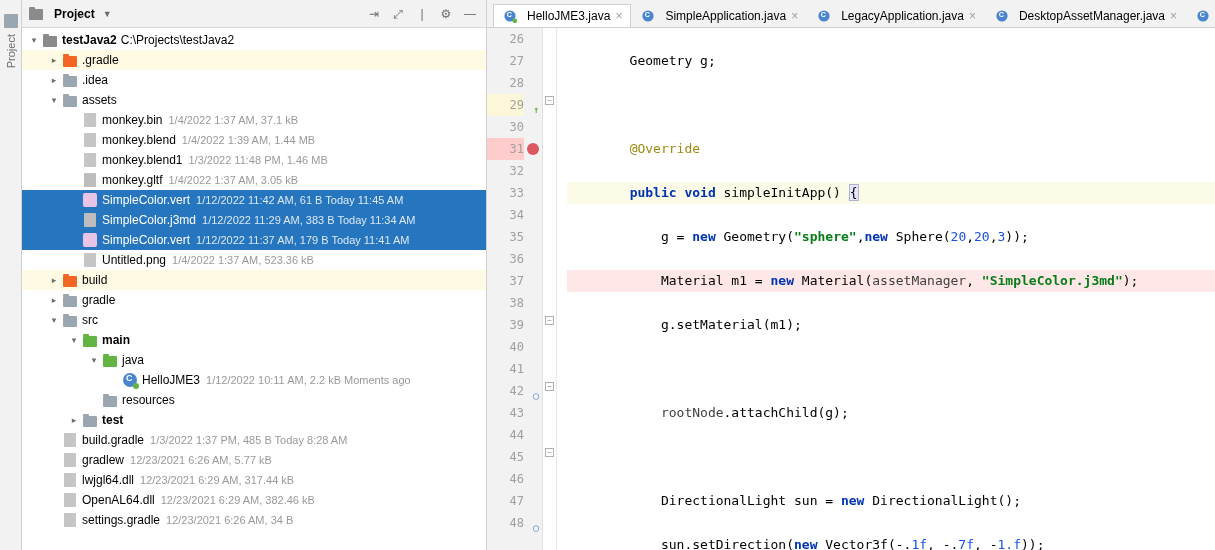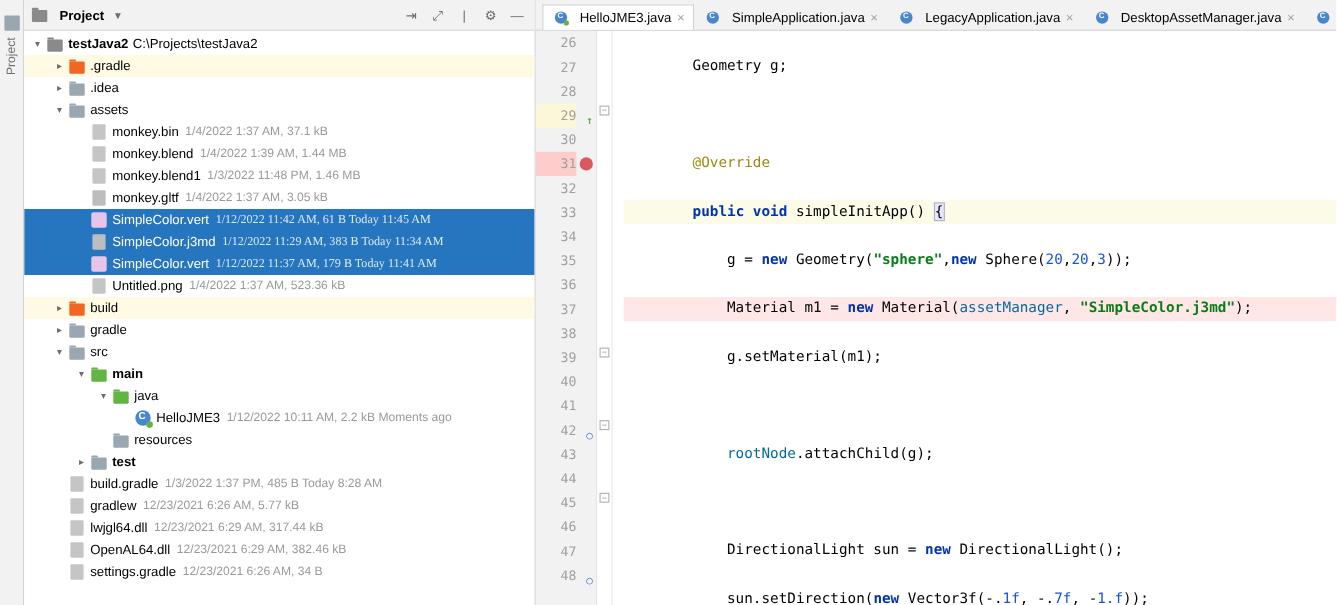--- a/index.html
+++ b/index.html
@@ -10,21 +10,21 @@
   .proj-tab-icon { width: 14px; height: 14px; background: #9aa7b0; border-radius: 1px; position: relative; }
   .panel { width: 465px; background: #fff; border-right: 1px solid #d1d1d1; display: flex; flex-direction: column; }
   .panel-header { height: 28px; background: #f2f2f2; border-bottom: 1px solid #d9d9d9; display: flex; align-items: center; padding: 0 6px; gap: 4px; }
   .ph-btn { width: 20px; height: 20px; display: flex; align-items: center; justify-content: center; color: #6e6e6e; cursor: pointer; }
   .ph-title { font-size: 12px; color: #000; font-weight: bold; margin-left: 2px; }
   .ph-drop { color: #6e6e6e; font-size: 9px; margin-left: 4px; margin-right: auto; }
   .tree { flex: 1; overflow: auto; padding: 2px 0; }
   .row { display: flex; align-items: center; height: 20px; padding-left: 6px; white-space: nowrap; }
   .row.folder-hl { background: #fffae3; }
   .row.sel { background: #2675bf; color: #fff; }
-  .row.sel .meta { color: #dde9f5; font-family: Liberation Serif, serif; }
+  .row.sel .meta { color: #dde9f5; }
   .arrow { width: 12px; height: 12px; display: inline-flex; align-items: center; justify-content: center; color: #6e6e6e; font-size: 9px; margin-right: 2px; }
   .ico { width: 16px; height: 16px; display: inline-flex; align-items: center; justify-content: center; margin-right: 4px; flex-shrink: 0; }
   .ico-folder { background: #9aa7b0; width: 14px; height: 11px; border-radius: 1px; position: relative; top: 1px; }
   .ico-folder::before { content: ""; position: absolute; top: -2px; left: 0; width: 6px; height: 2px; background: #9aa7b0; border-radius: 1px 1px 0 0; }
   .ico-folder.src { background: #62b543; }
   .ico-folder.src::before { background: #62b543; }
   .ico-folder.build { background: #f26522; }
   .ico-folder.build::before { background: #f26522; }
   .ico-folder.root { background: #8a8a8a; }
   .ico-folder.root::before { background: #8a8a8a; }
@@ -57,21 +57,21 @@
   .fold-col { width: 14px; background: #fff; border-right: 1px solid #e8e8e8; position: relative; }
   .fold { position: absolute; left: 2px; width: 9px; height: 9px; border: 1px solid #b0b0b0; font-size: 8px; line-height: 7px; text-align: center; color: #888; background: #fff; }
   .code { flex: 1; font-family: Consolas, monospace; font-size: 13px; line-height: 22px; white-space: pre; padding-left: 10px; background: #fff; }
   .cl { height: 22px; }
   .cl.mod { background: #fcfbe8; }
   .cl.bp { background: #ffe7e7; }
   .kw { color: #0033b3; font-weight: bold; }
   .str { color: #067d17; font-weight: bold; }
   .num { color: #1750eb; text-align: right; }
   .ann { color: #9e880d; }
-  .fld { color: #0369a1; }
+  .fld { color: #404040; }
   .brace-hl { background: #e6e6fa; border: 1px solid #b0b0d0; }
 </style>
 </head>
 <body>
 
 <div class="root">
   <div class="proj-tab">
     <div class="proj-tab-icon"></div>
     <div class="proj-tab-label">Project</div>
   </div>

